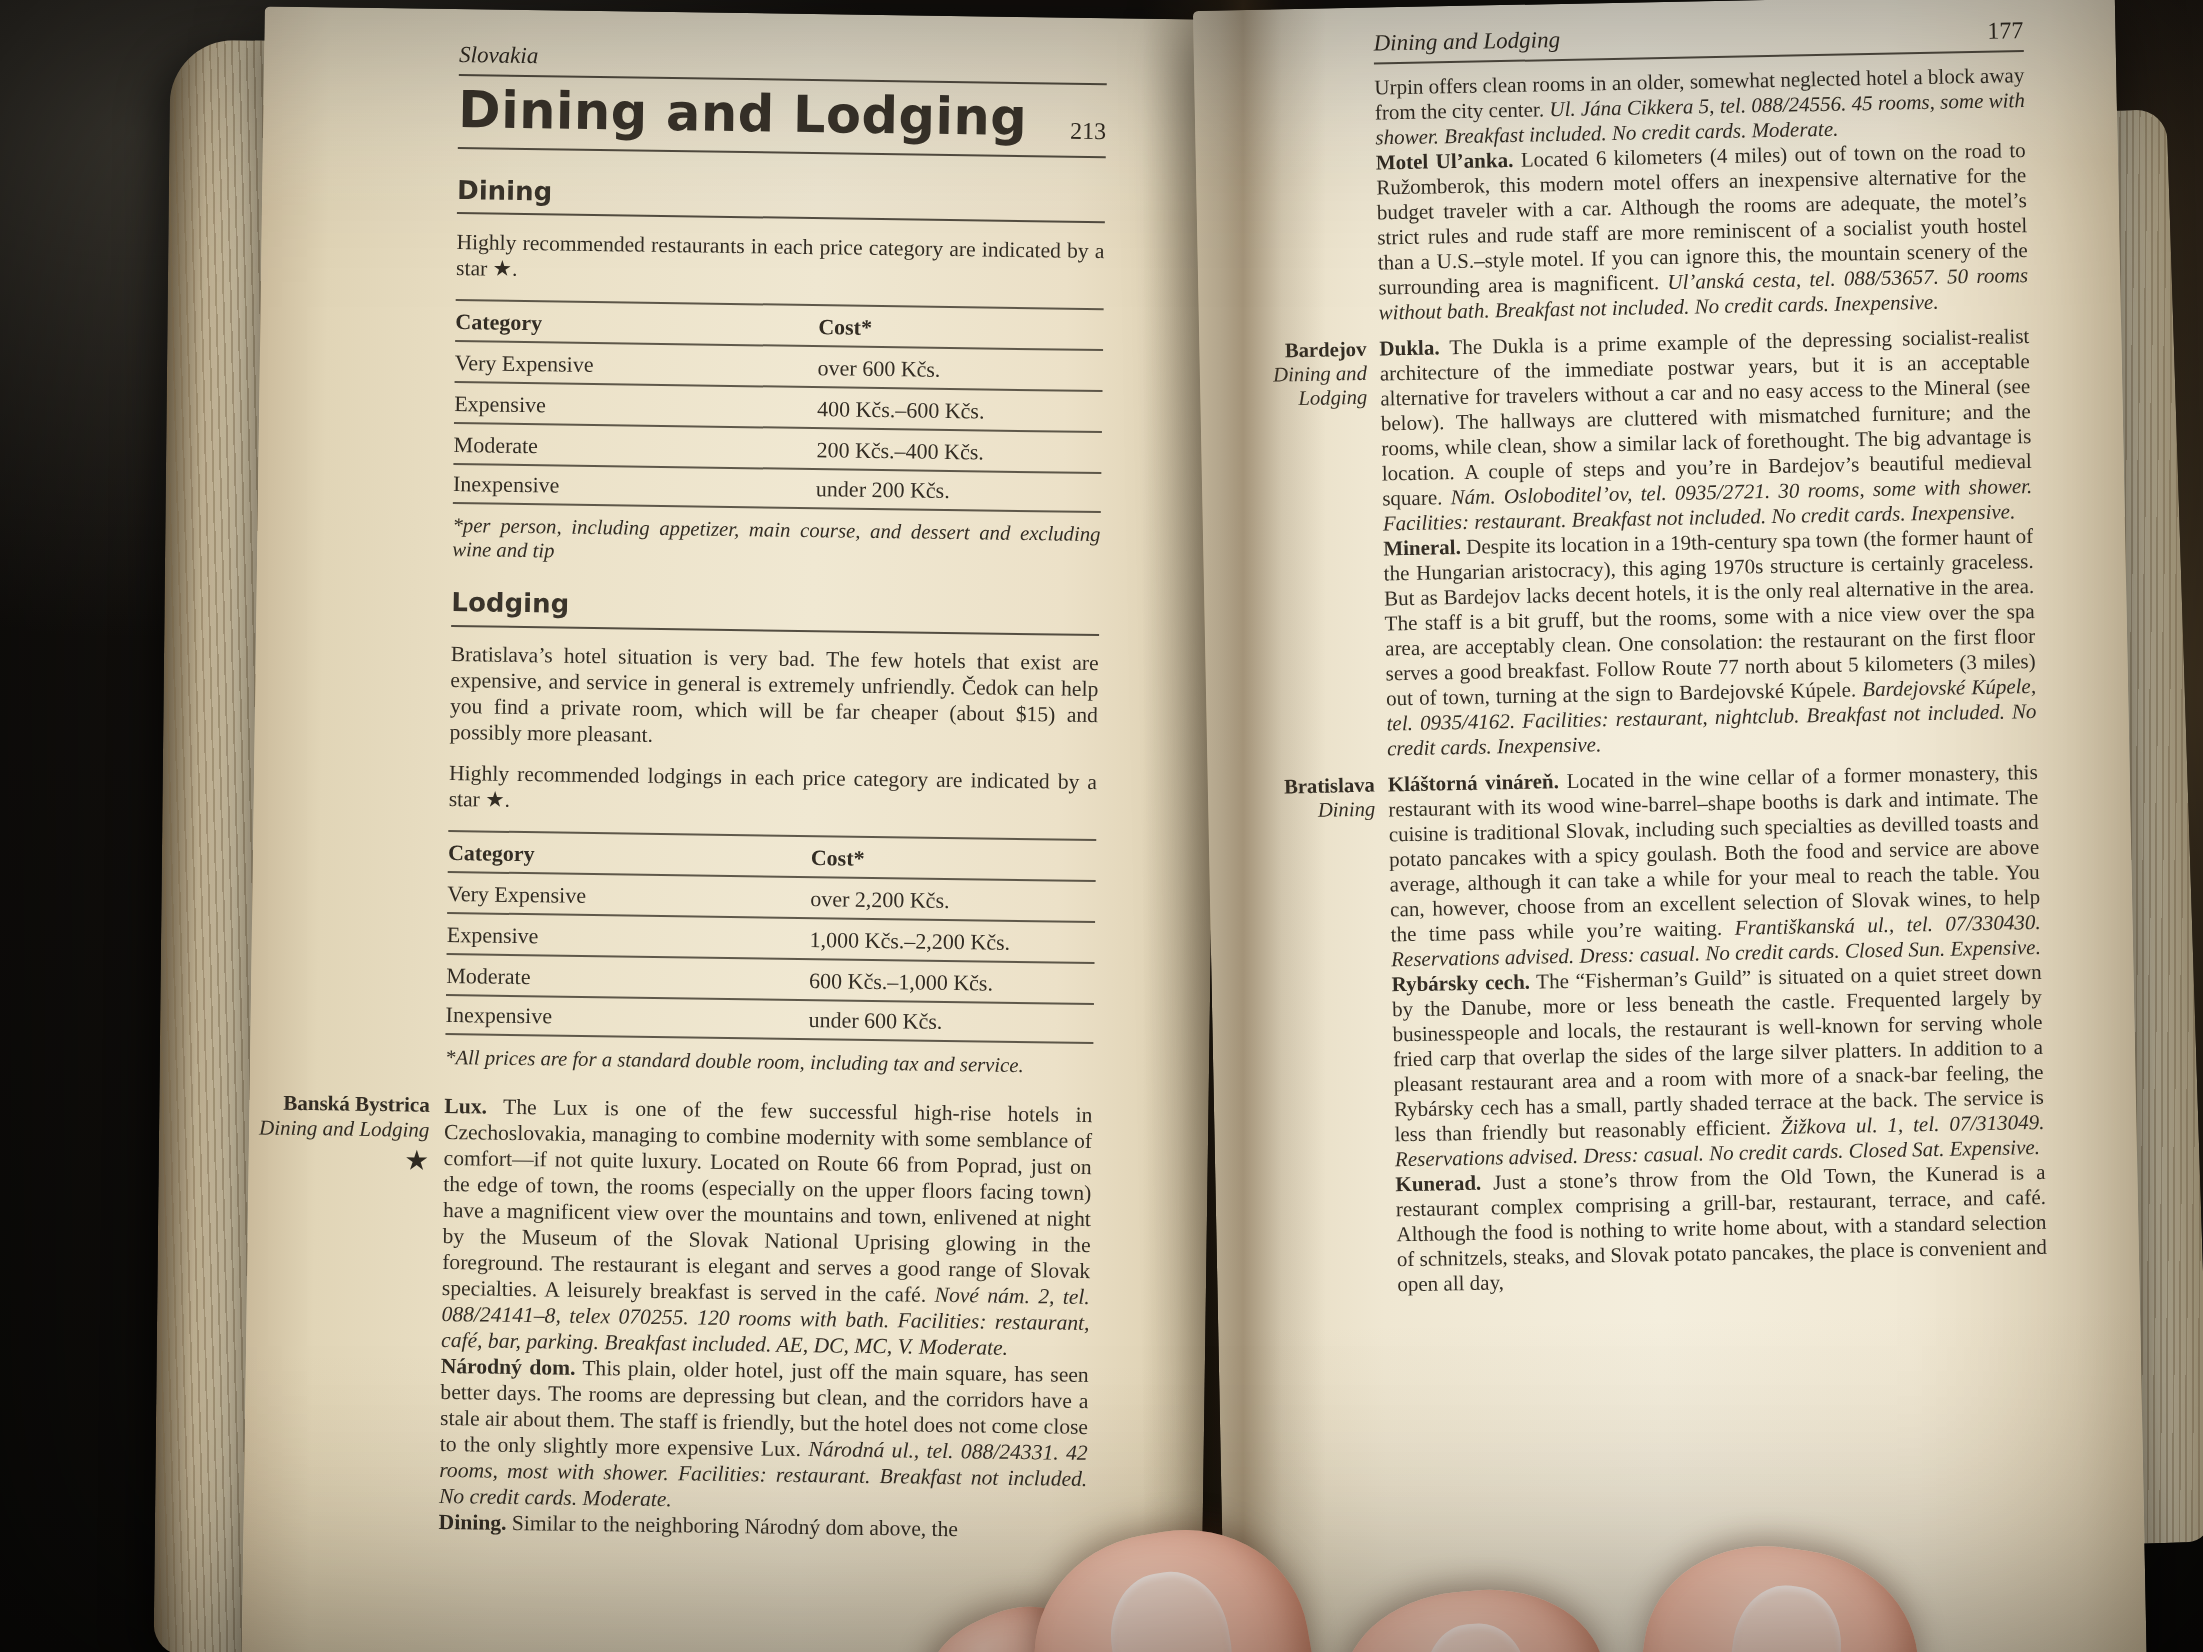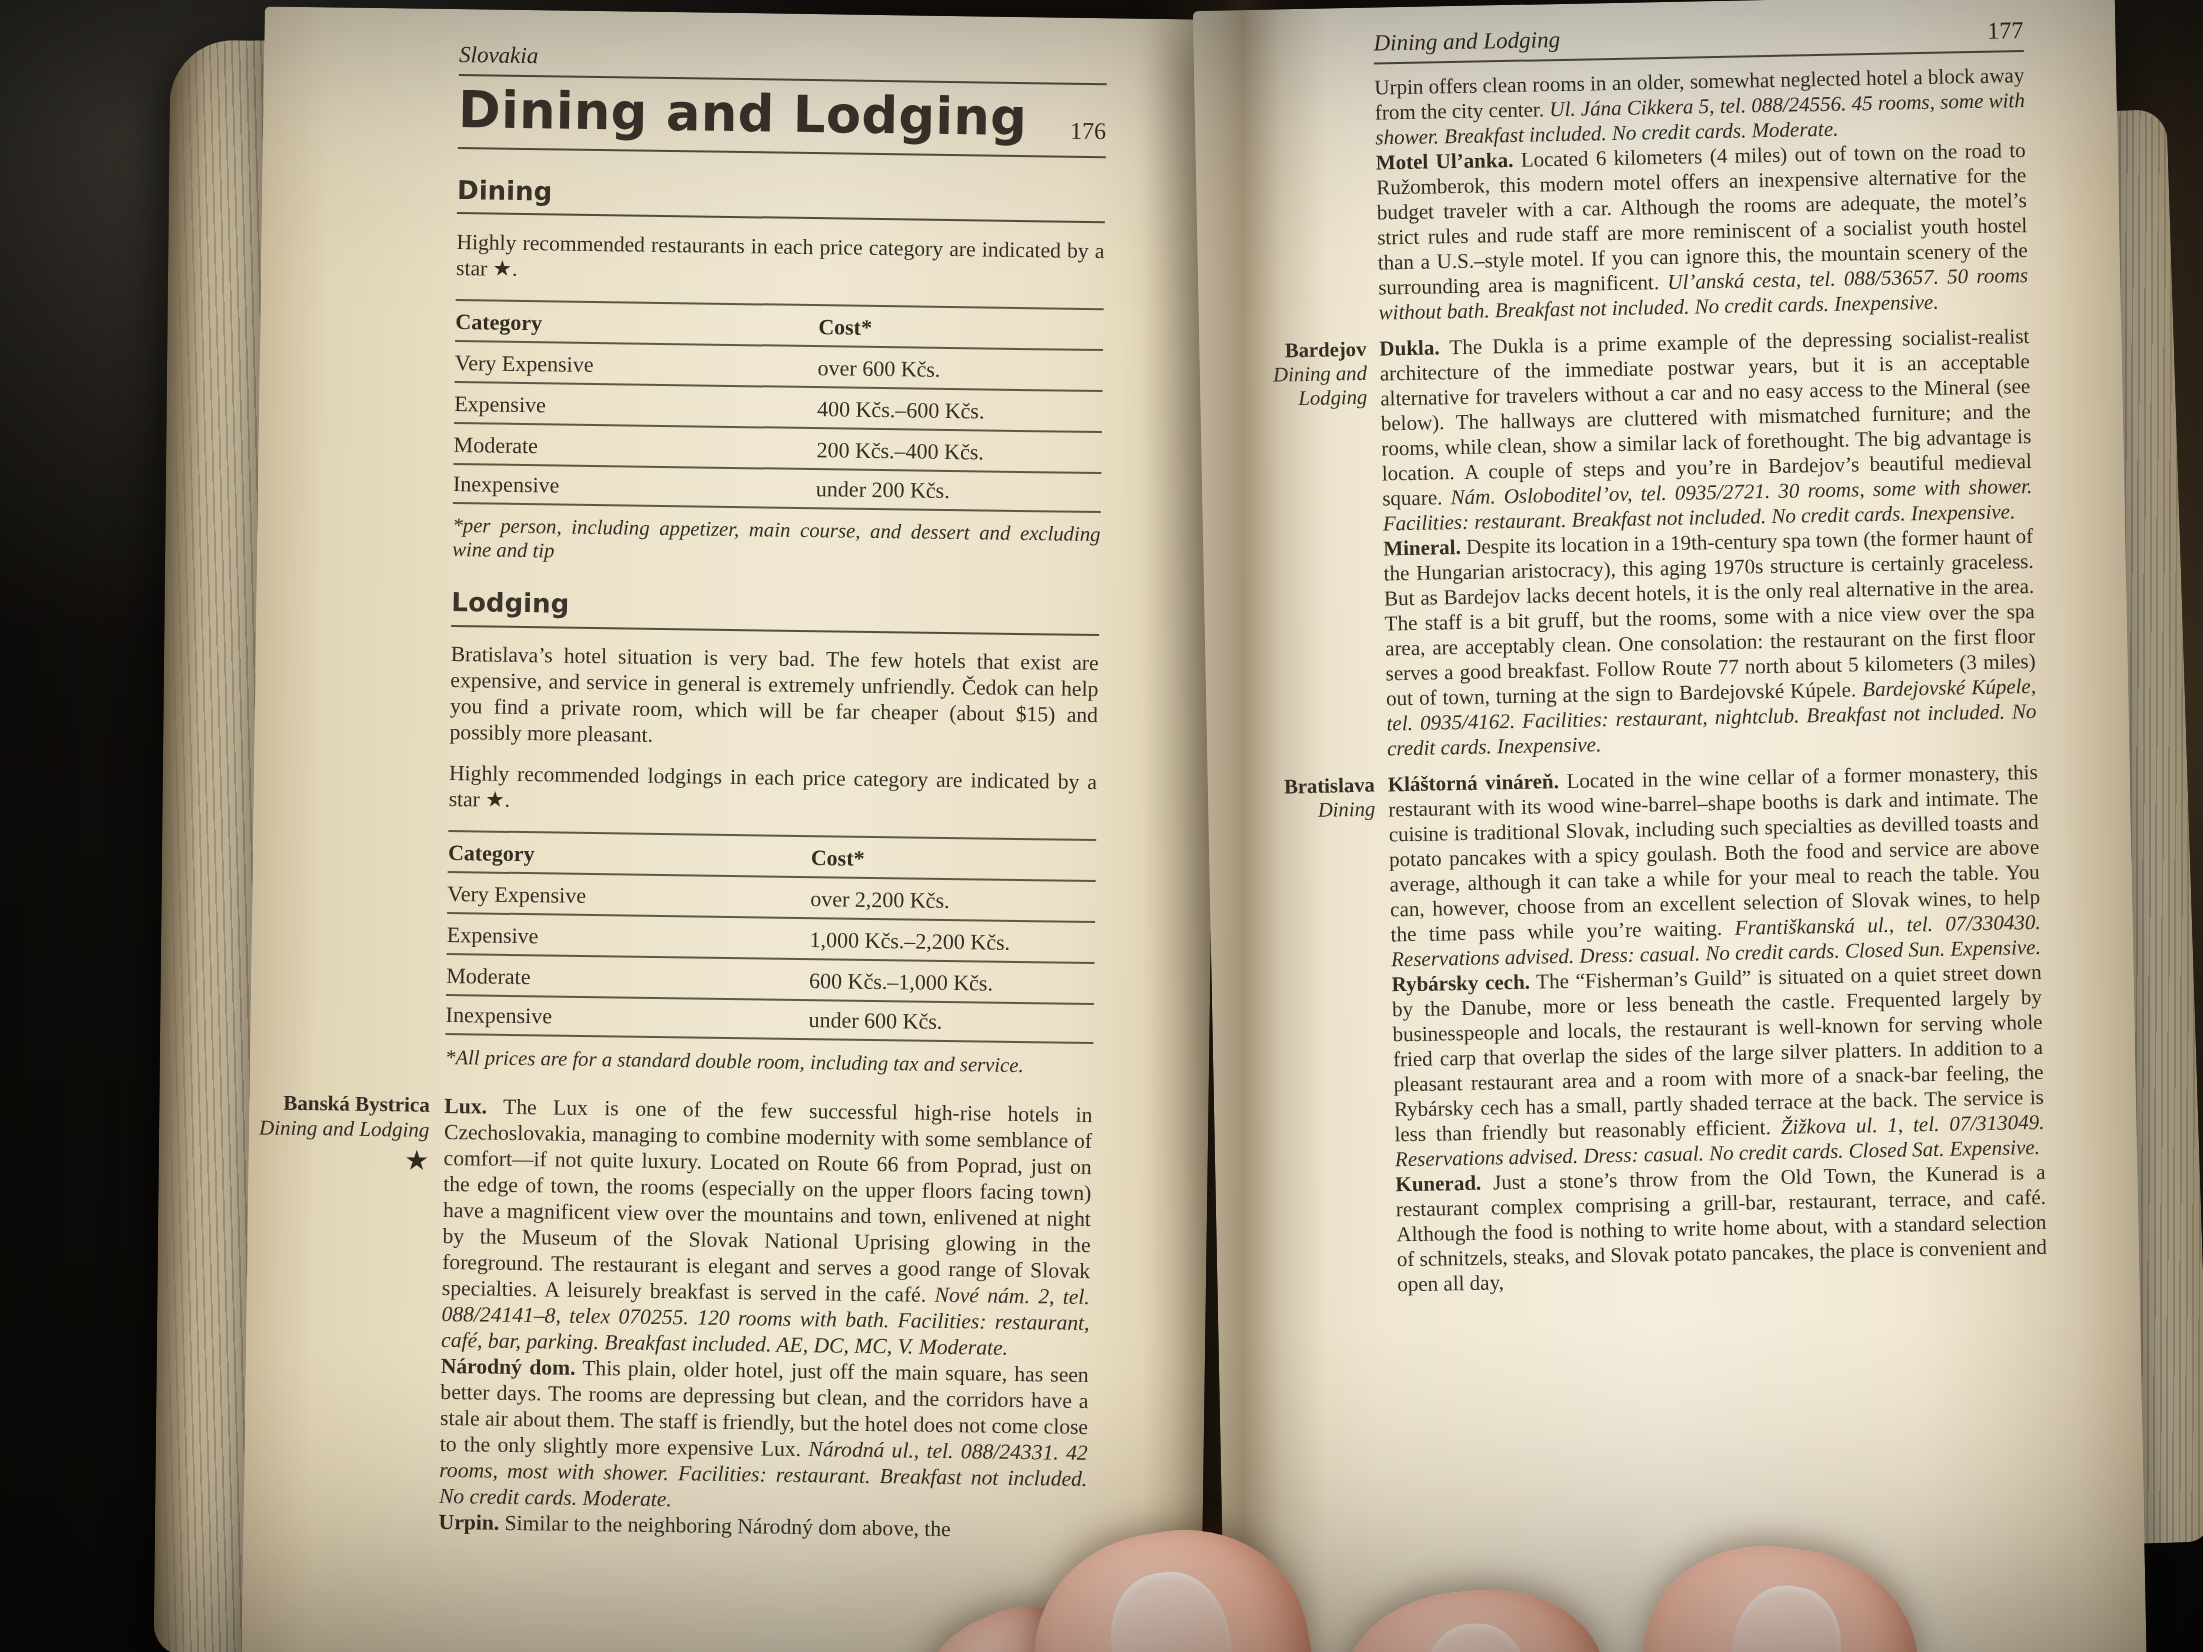--- a/index.html
+++ b/index.html
@@ -113,21 +113,21 @@
 
   <div class="edge-stack-left"></div>
 
   <div class="page page-left">
     <div class="content-l">
       <div class="main-col">
         <div class="running-head">Slovakia</div>
         <div class="rule"></div>
         <div class="title-row">
           <h1 class="chapter-title">Dining and Lodging</h1>
-          <span class="page-num">176</span>
+          <span class="page-num">213</span>
         </div>
         <div class="rule"></div>
 
         <h2 class="section-head">Dining</h2>
         <div class="rule"></div>
         <p class="para">Highly recommended restaurants in each price category are indicated by a star ★.</p>
 
         <div class="price-table">
           <div class="trow thead">
             <span class="tc1">Category</span>
@@ -193,21 +193,21 @@
             <b>Lux.</b>
             <span>The Lux is one of the few successful high-rise hotels in Czechoslovakia, managing to combine modernity with some semblance of comfort—if not quite luxury. Located on Route 66 from Poprad, just on the edge of town, the rooms (especially on the upper floors facing town) have a magnificent view over the mountains and town, enlivened at night by the Museum of the Slovak National Uprising glowing in the foreground. The restaurant is elegant and serves a good range of Slovak specialties. A leisurely breakfast is served in the café.</span>
             <i class="detail">Nové nám. 2, tel. 088/24141–8, telex 070255. 120 rooms with bath. Facilities: restaurant, café, bar, parking. Breakfast included. AE, DC, MC, V. Moderate.</i>
           </p>
           <p class="entry">
             <b>Národný dom.</b>
             <span>This plain, older hotel, just off the main square, has seen better days. The rooms are depressing but clean, and the corridors have a stale air about them. The staff is friendly, but the hotel does not come close to the only slightly more expensive Lux.</span>
             <i class="detail">Národná ul., tel. 088/24331. 42 rooms, most with shower. Facilities: restaurant. Breakfast not included. No credit cards. Moderate.</i>
           </p>
           <p class="entry">
-            <b>Urpin.</b>
+            <b>Dining.</b>
             <span>Similar to the neighboring Národný dom above, the</span>
           </p>
         </div>
       </div>
     </div>
   </div>
 
   <div class="page page-right">
     <div class="content-r">
       <div class="rp-head">

